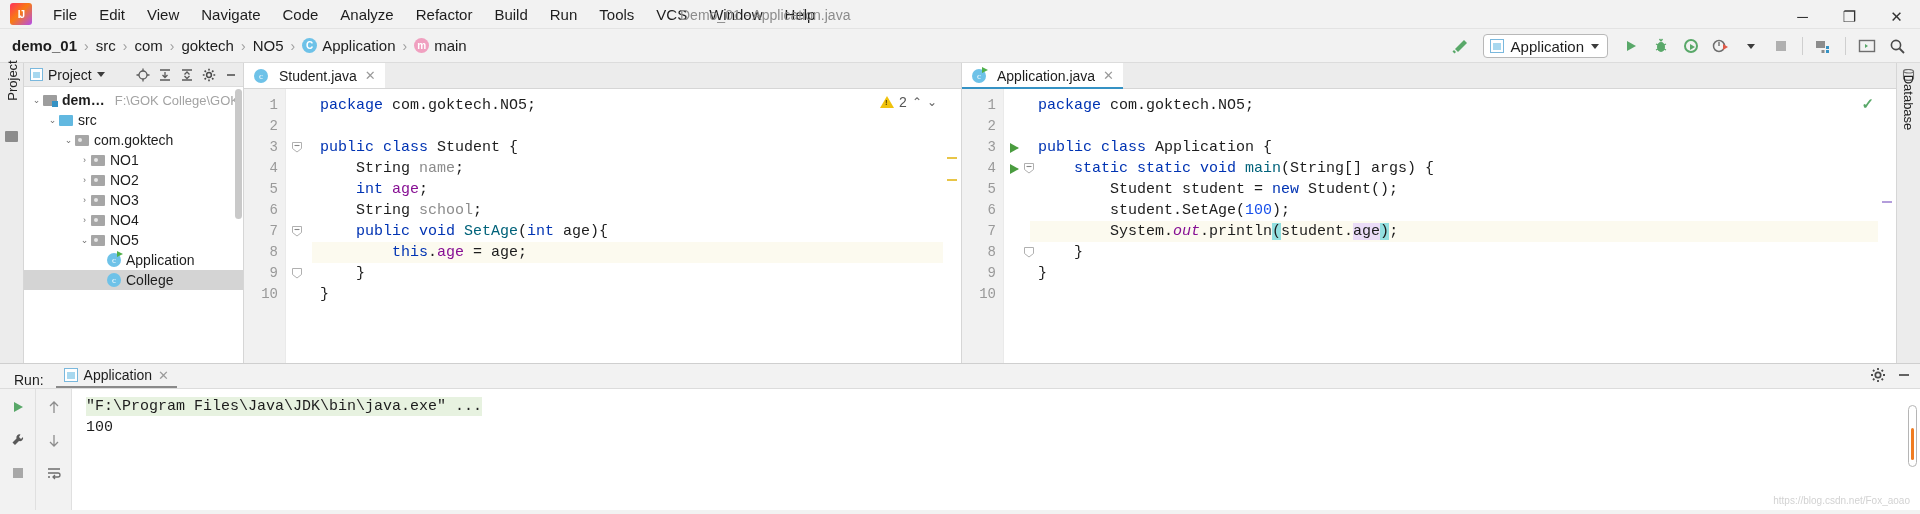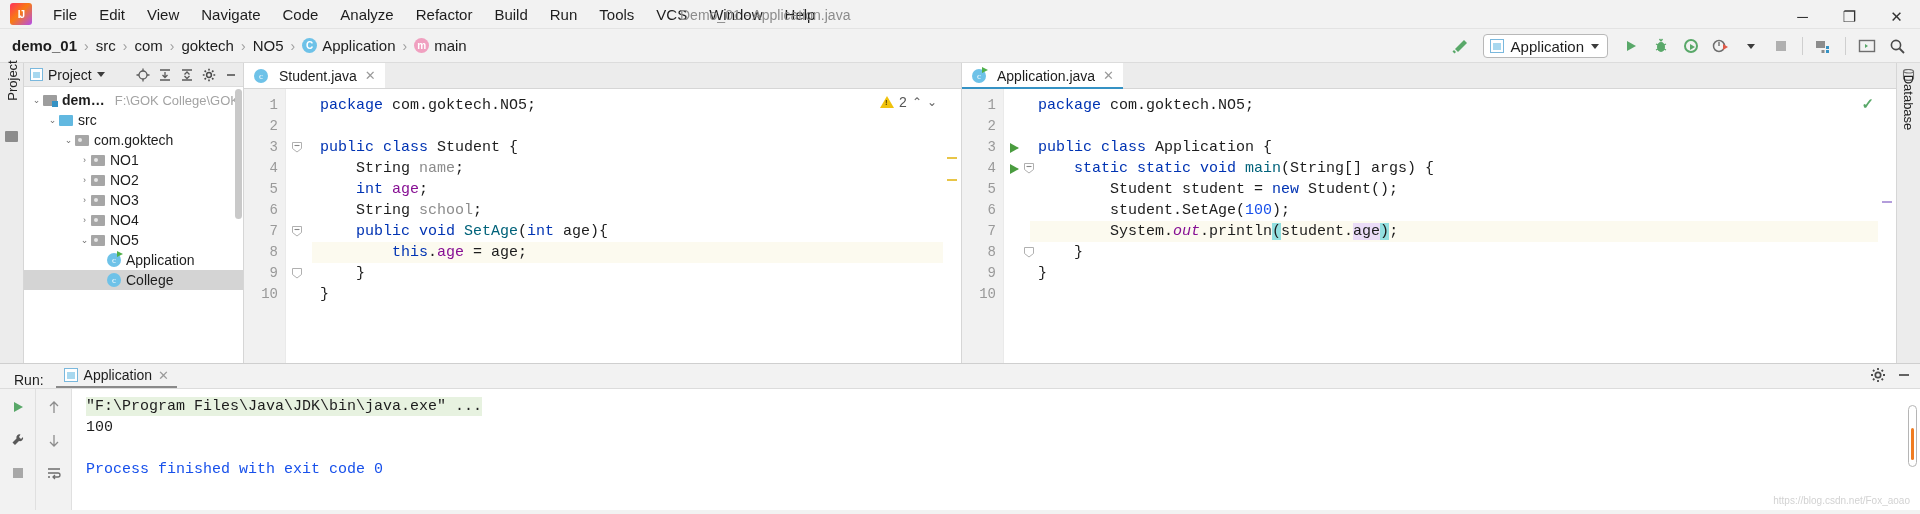--- a/index.html
+++ b/index.html
@@ -625,20 +625,19 @@
       <div class="rs-btn">
         <svg width="16" height="14" viewBox="0 0 16 14">
             <path d="M2 3 H14 M2 7 H12 a2 2 0 0 1 0 4 H7 M9 9 L7 11 L9 13 M2 11 H4" stroke="#6e6e6e" stroke-width="1.3" fill="none"></path>
           </svg>
       </div>
     </div>
     <div id="console">
       <div class="con-line"><span class="con-cmd">"F:\Program Files\Java\JDK\bin\java.exe" ...</span></div>
       <div class="con-line">100</div>
       <div class="con-line"></div>
-      <div class="con-line con-blue">Process finished with exit code 0</div>
       <div id="watermark">https://blog.csdn.net/Fox_aoao</div>
     </div>
     <div id="con-scroll">
         <i></i>
       </div>
   </div>
 </div>
 
 </body></html>

